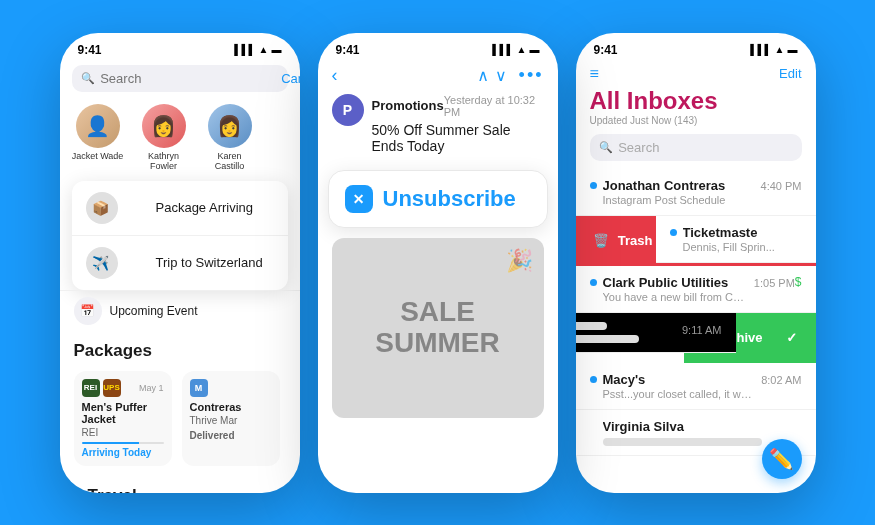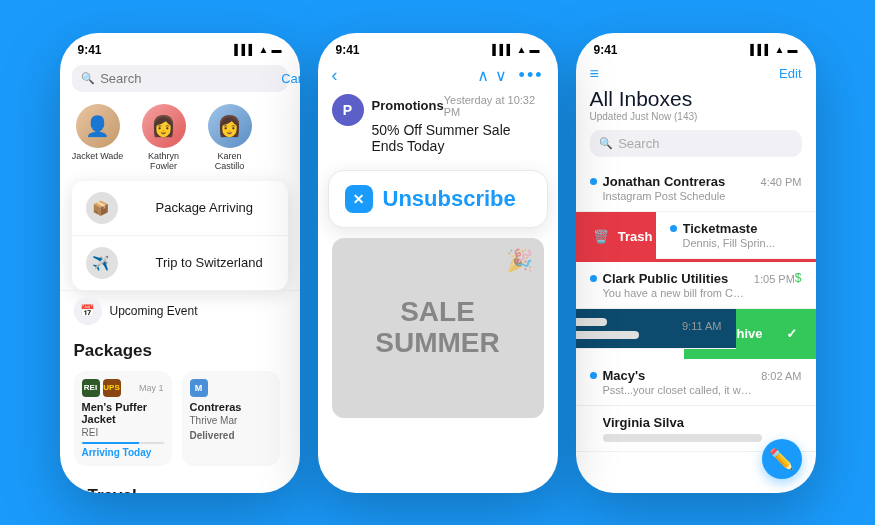--- a/index.html
+++ b/index.html
@@ -307,21 +307,21 @@
     .inbox-top {
       display: flex;
       justify-content: space-between;
       align-items: center;
       margin-bottom: 4px;
     }
 
     .hamburger { color: #1a9bfc; font-size: 16px; }
     .edit-btn { color: #1a9bfc; font-size: 13px; font-weight: 500; }
 
-    .inbox-title { font-size: 21px; font-weight: 400; color: #0f172a; }
+    .inbox-title { font-size: 24px; font-weight: 700; color: #be185d; }
     .inbox-updated { font-size: 10px; color: #999; margin-bottom: 8px; }
 
     .inbox-search {
       display: flex;
       align-items: center;
       background: #f0f0f5;
       border-radius: 10px;
       padding: 6px 10px;
       gap: 5px;
     }
@@ -639,21 +639,21 @@
         </div>
         <span class="email-row-time">1:05 PM</span>
         <span class="dollar-badge">$</span>
       </div>
 
       <div class="swipe-container" style="height:50px;">
         <div class="swipe-bg-green">
           <span>Archive</span>
           <span>✓</span>
         </div>
-        <div class="email-row swipe-row-offset-right" style="border-bottom:1px solid #f0f0f0;background:#0c4a6e;">
+        <div class="email-row swipe-row-offset-right" style="border-bottom:1px solid #f0f0f0;background:#000000;">
           <div style="flex:1;padding:0 4px;">
             <div style="height:8px;background:#e0e0e0;border-radius:4px;width:60%;margin-bottom:5px;"></div>
             <div style="height:8px;background:#e0e0e0;border-radius:4px;width:80%;"></div>
           </div>
           <span class="email-row-time">9:11 AM</span>
         </div>
       </div>
 
       <div class="email-row">
         <div class="unread-dot"></div>

